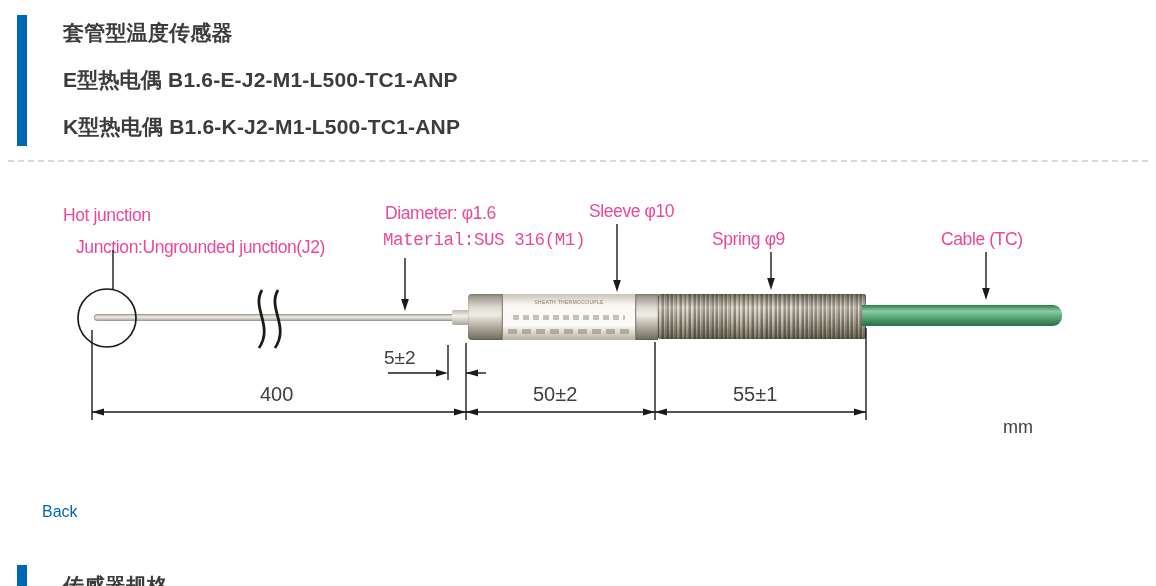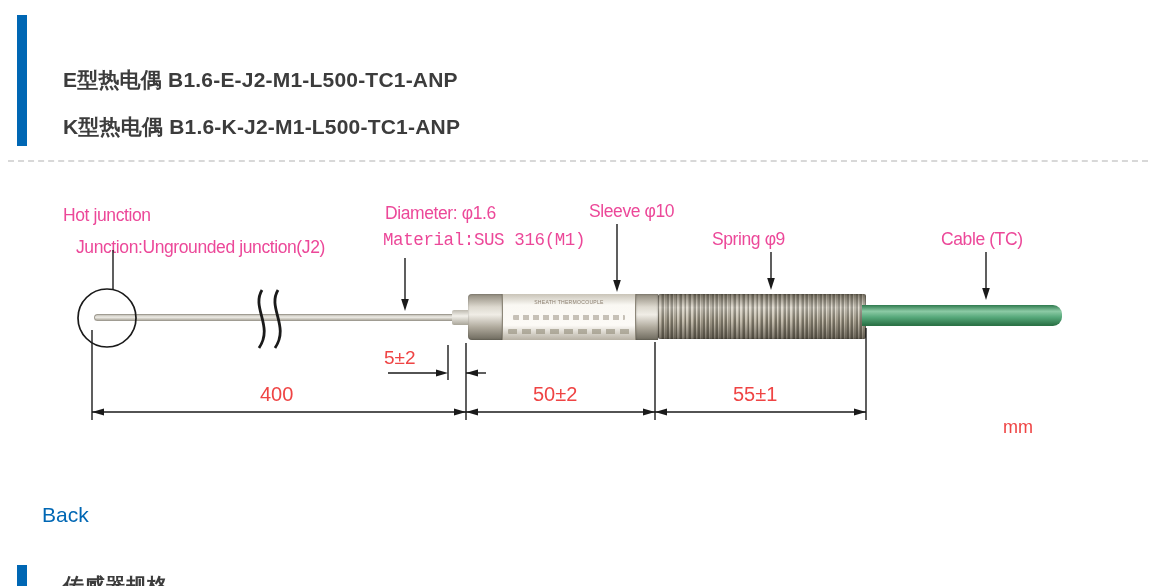--- a/index.html
+++ b/index.html
@@ -18,21 +18,21 @@
   .divider{position:absolute;left:8px;top:160px;width:1140px;height:0;border-top:2px dashed #d8d8d8;}
   
   .dlabel{position:absolute;font-size:17.5px;color:#ec4899;white-space:nowrap;letter-spacing:-0.4px;}
   .lab-hot{left:63px;top:205px;}
   .lab-junc{left:76px;top:230px;margin-top:7px;}
   .lab-diam{left:385px;top:203px;}
   .lab-mat{left:383px;top:230px;font-family:Liberation Mono, monospace;}
   .lab-sleeve{left:589px;top:201px;}
   .lab-spring{left:712px;top:229px;}
   .lab-cable{left:941px;top:229px;}
-  .dimtext{position:absolute;font-size:20px;color:#ef4444;white-space:nowrap;}
+  .dimtext{position:absolute;font-size:20px;color:#404040;white-space:nowrap;}
   .dim-500{left:260px;top:383px;}
   .dim-50{left:533px;top:383px;}
   .dim-55{left:733px;top:383px;}
   .dim-5{left:384px;top:347px;font-size:19px;}
   .dim-mm{left:1003px;top:417px;font-size:18px;}
   
   .probe{position:absolute;left:94px;top:314px;width:376px;height:7px;
     background:linear-gradient(180deg,#c6c3ba 0%,#edebe5 45%,#b2aea3 100%);
     border:1px solid #a09c92;border-right:none;border-radius:4px 0 0 4px;box-sizing:border-box;}
   .probe-collar{position:absolute;left:452px;top:310px;width:18px;height:15px;
@@ -55,29 +55,30 @@
   .spring{position:absolute;left:658px;top:294px;width:208px;height:45px;
     background:
       linear-gradient(180deg,rgba(70,64,52,.55) 0%,rgba(255,255,255,.30) 30%,rgba(120,112,96,.18) 60%,rgba(45,40,32,.55) 100%),
       repeating-linear-gradient(90deg,#757062 0 1.5px,#d6cfc0 1.5px 3px,#a59e8e 3px 4.5px);
     border-radius:2px;box-shadow:inset 0 0 2px rgba(0,0,0,.4);}
   .cable{position:absolute;left:862px;top:305px;width:200px;height:21px;border-radius:0 9px 9px 0;
     background:linear-gradient(180deg,#2f7a4e 0%,#8ccaa5 30%,#57a97b 58%,#2c7347 95%);}
   
   .linework{position:absolute;left:0;top:0;pointer-events:none;}
   
-  .back-link{position:absolute;left:42px;top:503px;font-size:21px;color:#0067b4;text-decoration:none;cursor:pointer;}
+  .back-link{position:absolute;left:42px;top:503px;font-size:16px;color:#0067b4;text-decoration:none;cursor:pointer;}
   .footer-title{position:absolute;left:63px;top:572px;font-weight:bold;font-size:21px;color:#3c3c3c;white-space:nowrap;}
 </style>
 </head>
 <body>
 
 <div class="screen">
 
   <div class="accent-bar bar-top"></div>
+  <div class="h-line h1">套管型温度传感器</div>
   <div class="h-line h2">E型热电偶 B1.6-E-J2-M1-L500-TC1-ANP</div>
   <div class="h-line h3">K型热电偶 B1.6-K-J2-M1-L500-TC1-ANP</div>
   <div class="divider"></div>
 
   <div class="dlabel lab-hot">Hot junction</div>
   <div class="dlabel lab-junc">Junction:Ungrounded junction(J2)</div>
   <div class="dlabel lab-diam">Diameter: φ1.6</div>
   <div class="dlabel lab-mat">Material:SUS 316(M1)</div>
   <div class="dlabel lab-sleeve">Sleeve φ10</div>
   <div class="dlabel lab-spring">Spring φ9</div>

